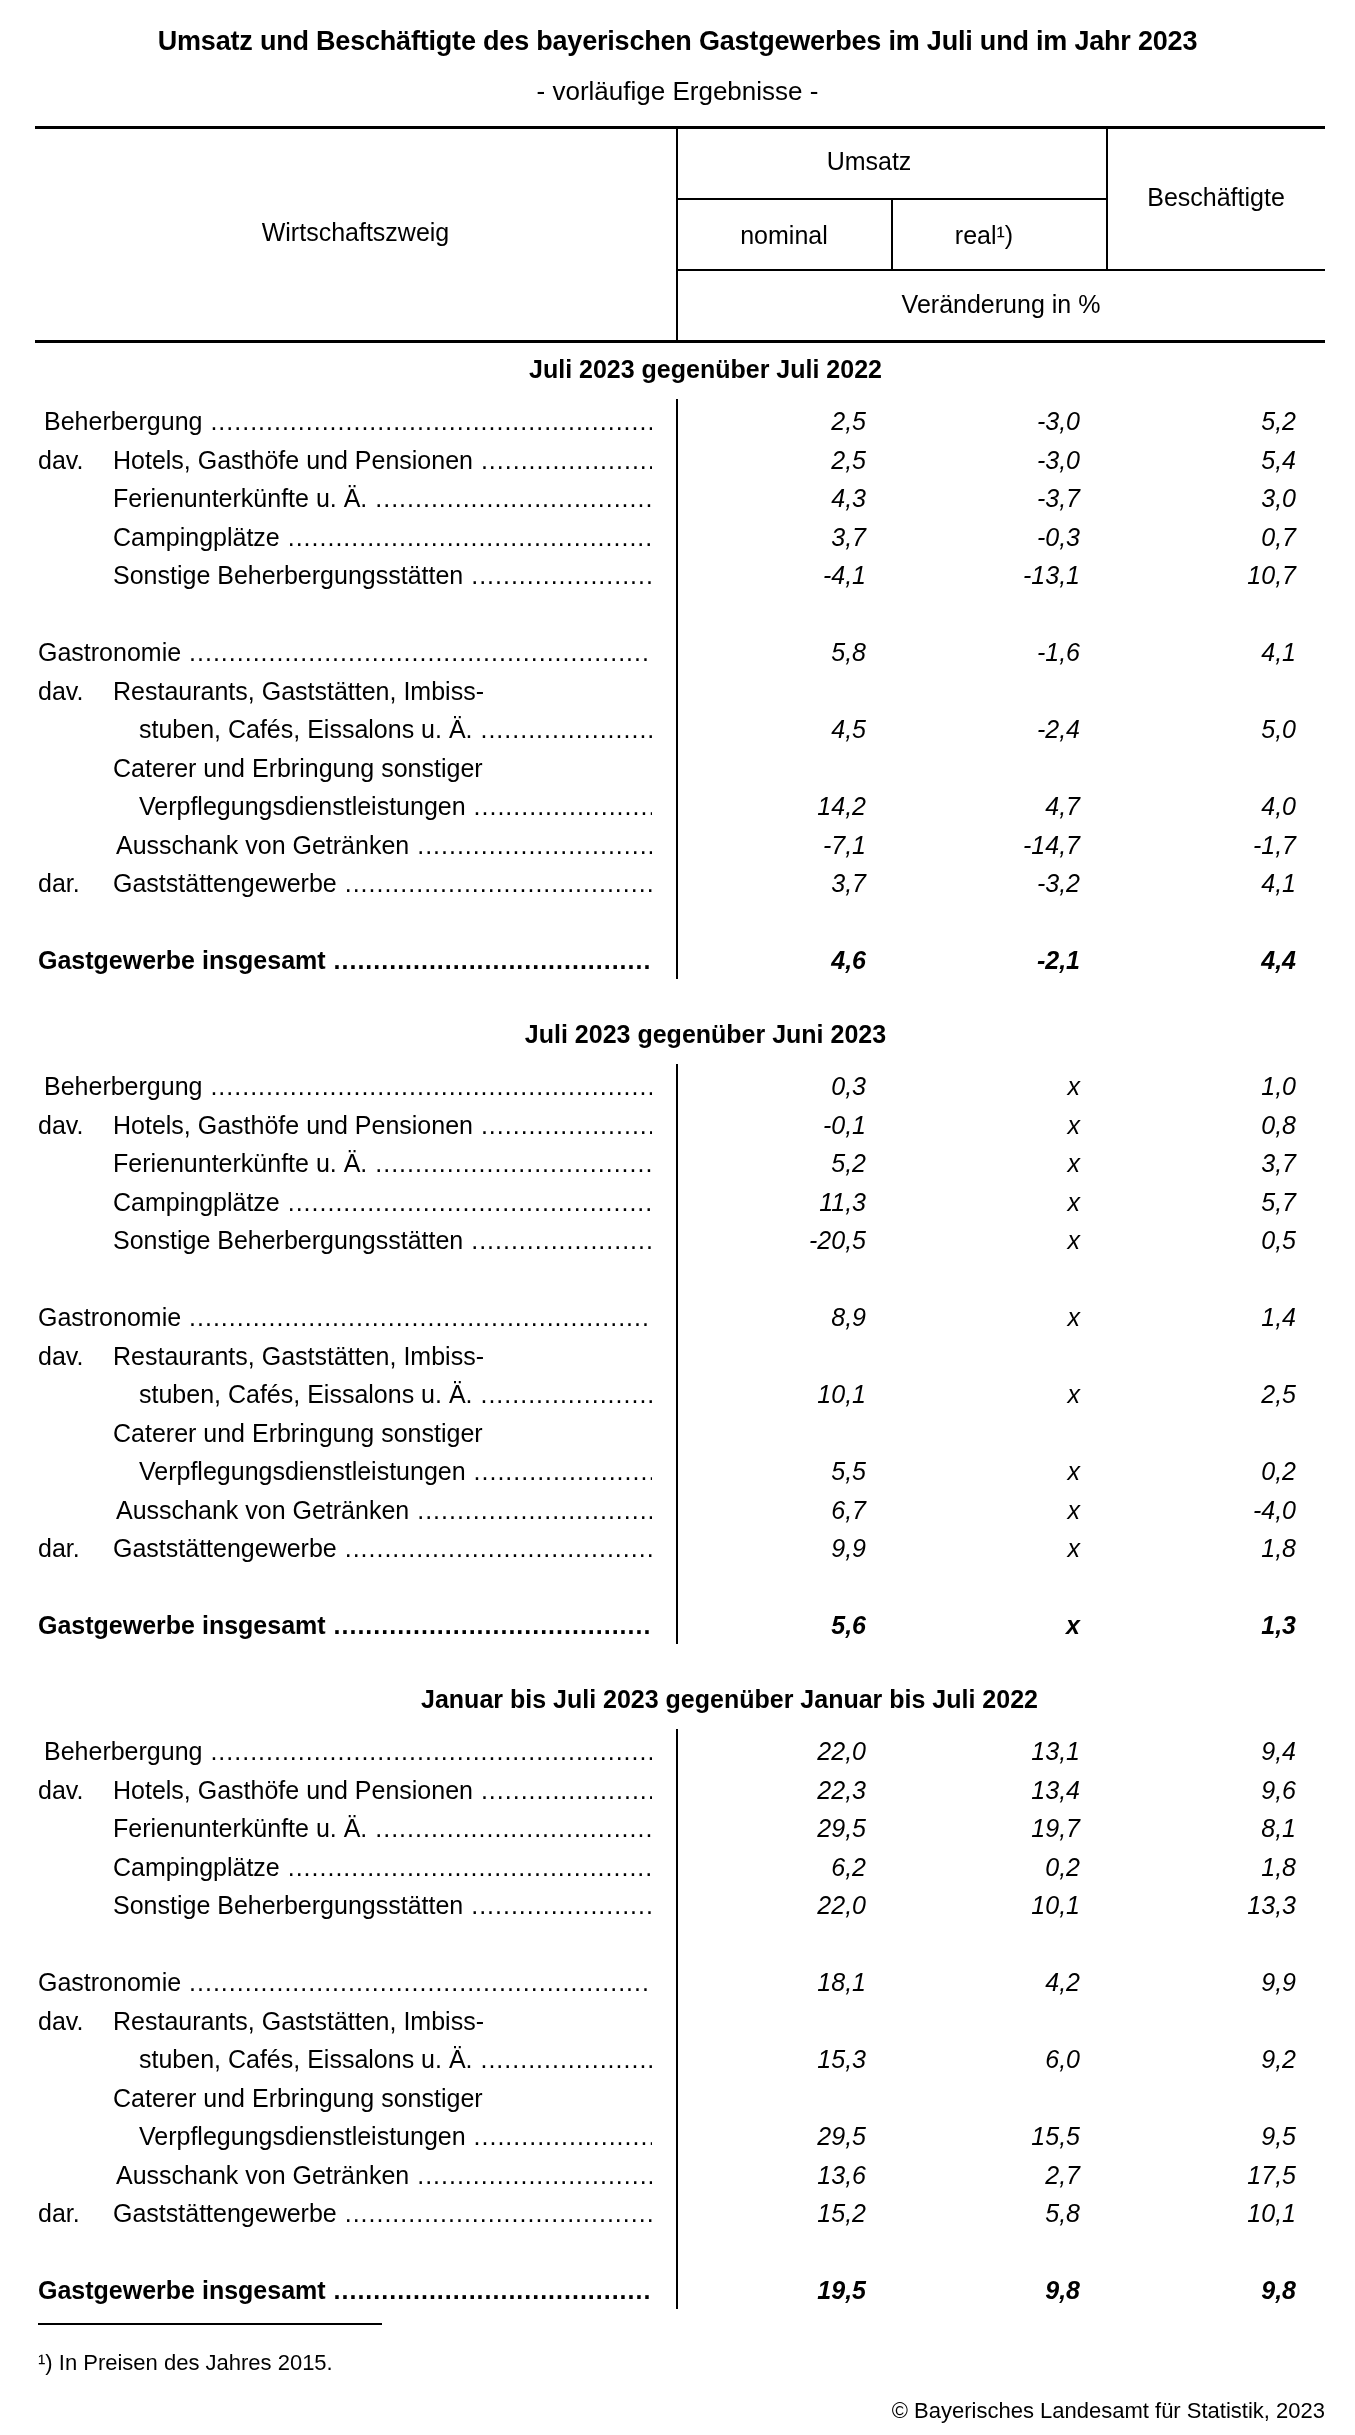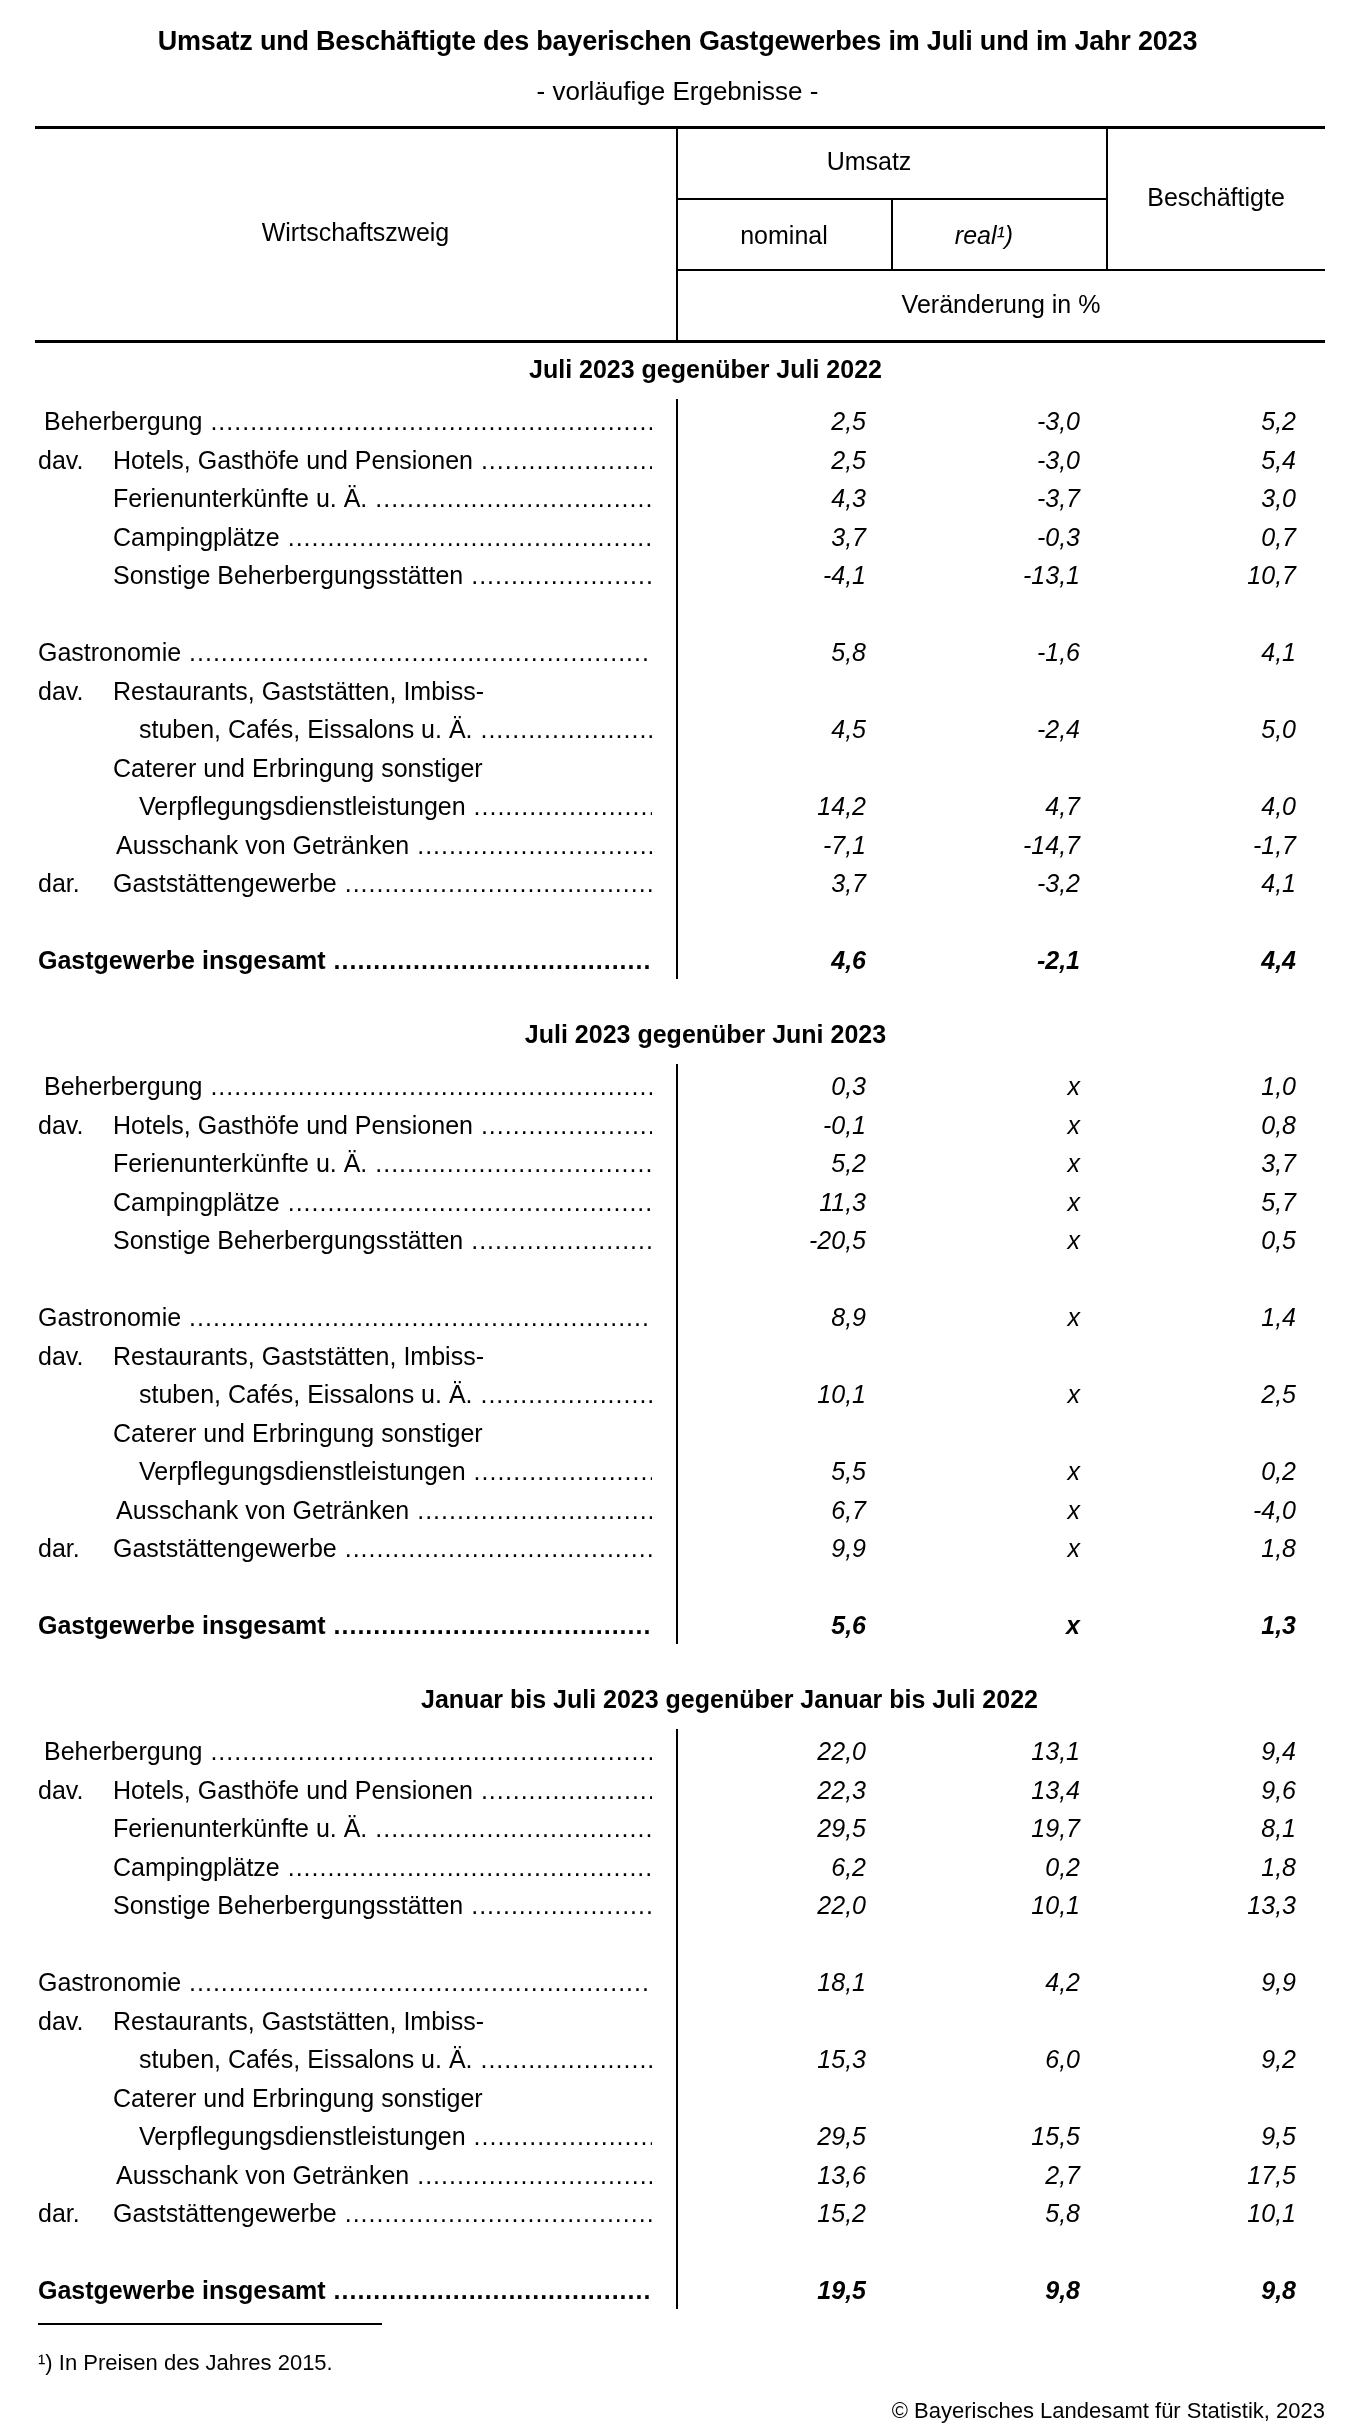--- a/index.html
+++ b/index.html
@@ -48,21 +48,21 @@
   <div class="abs vline" style="left:676px; top:128px; height:214px;"></div>
   <div class="abs hline" style="left:677px; width:430px; top:198px; height:2px;"></div>
   <div class="abs vline" style="left:891px; top:199px; height:71px;"></div>
   <div class="abs vline" style="left:1106px; top:128px; height:142px;"></div>
   <div class="abs hline" style="left:677px; width:648px; top:269px; height:2px;"></div>
   <div class="abs hline" style="left:35px; width:1290px; top:340px;"></div>
 
   <div class="abs hdr" style="left:35px; width:641px; top:218px;">Wirtschaftszweig</div>
   <div class="abs hdr" style="left:654px; width:430px; top:147px;">Umsatz</div>
   <div class="abs hdr" style="left:677px; width:214px; top:221px;">nominal</div>
-  <div class="abs hdr" style="left:892px; width:184px; top:221px;font-style:italic;">real¹)</div>
+  <div class="abs hdr" style="left:892px; width:184px; top:221px;">real¹)</div>
   <div class="abs hdr" style="left:1107px; width:218px; top:183px;">Beschäftigte</div>
   <div class="abs hdr" style="left:677px; width:648px; top:290px;">Veränderung in %</div>
 </div>
 
 <div id="sections">
     <div>
       <div class="abs section-heading" style="top: 355px;">Juli 2023 gegenüber Juli 2022</div>
       <div class="abs vline" style="left: 676px; top: 399px; height: 579.5px;"></div>
       <div class="abs row" style="top: 407px;">
         <span class="prefix"></span>

